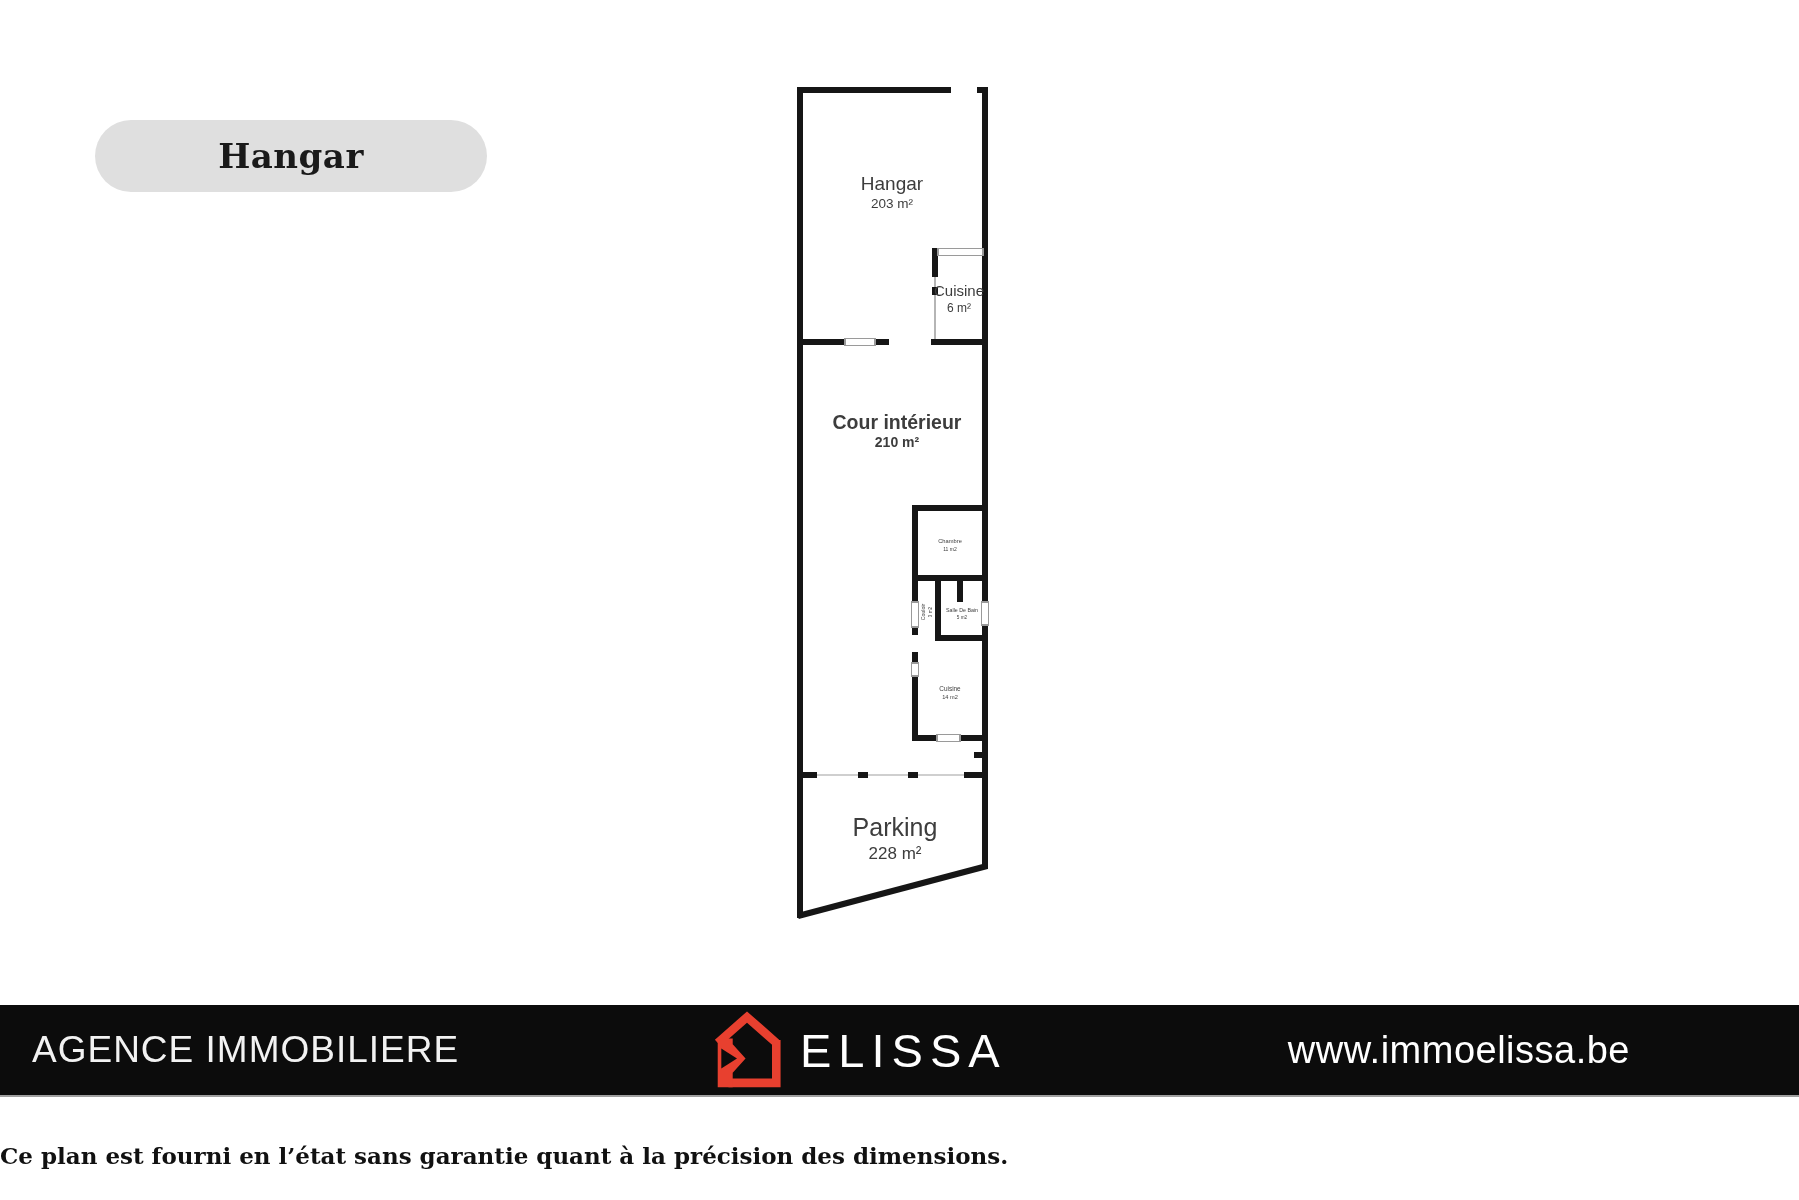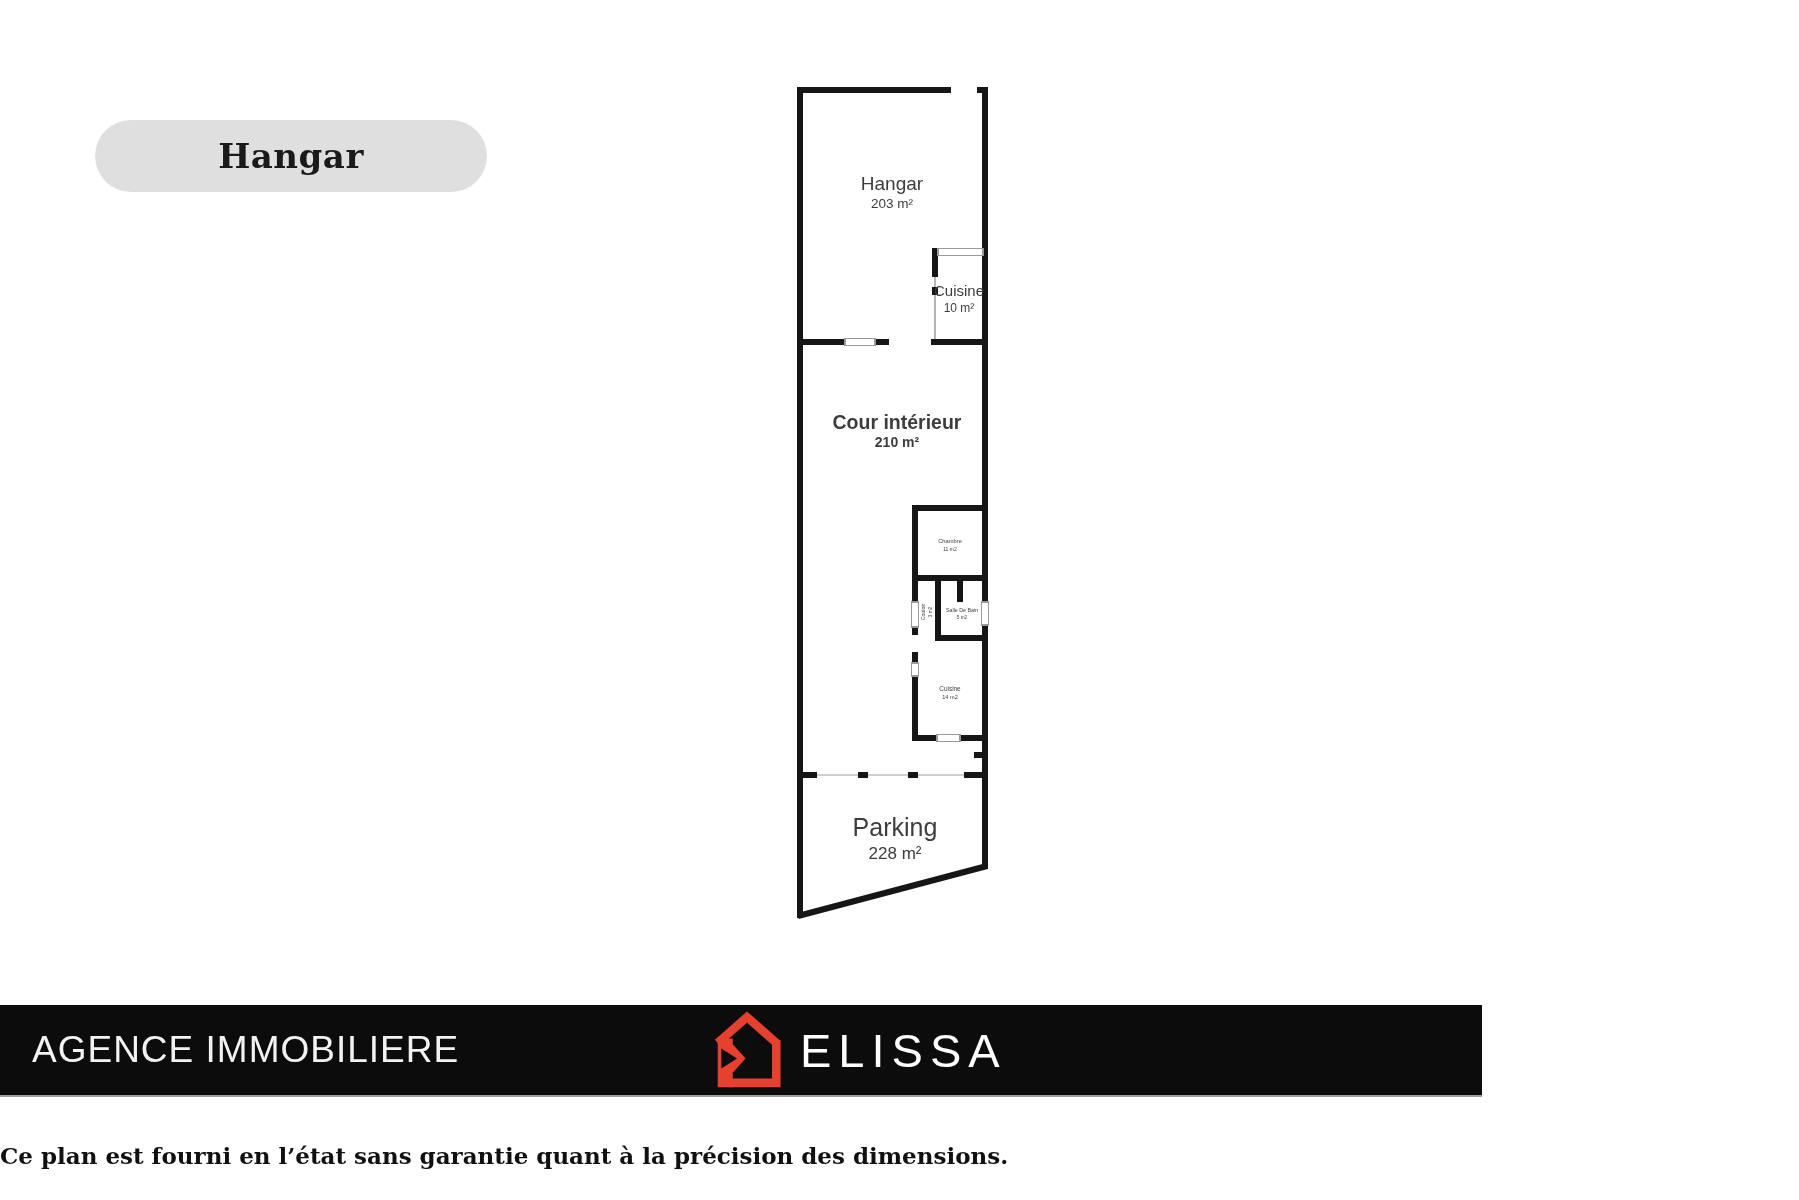--- a/index.html
+++ b/index.html
@@ -50,21 +50,21 @@
   .lbl-couloir{left:927px;top:612px;transform:translate(-50%,-50%) rotate(-90deg) scale(.66);}
   .lbl-sdb{left:962px;top:614px;transform:translate(-50%,-50%) scale(.66);}
   .lbl-cuisine{left:950px;top:693px;transform:translate(-50%,-50%) scale(.8);}
 
   .lbl-parking{left:895px;top:838px;}
   .lbl-parking .name{font-size:25px;}
   .lbl-parking .area{font-size:17px;}
 
   
   .banner{
-    position:absolute;left:0;top:1005px;width:1482px;height:92px;
+    position:absolute;left:0;top:1005px;width:1799px;height:92px;
     background:#0c0c0c;border-bottom:2px solid #9f9f9f;box-sizing:border-box;
   }
   .banner .agency{
     position:absolute;left:32px;top:50%;transform:translateY(-50%);
     color:#f2f2f2;font-size:37px;font-weight:300;letter-spacing:1px;
   }
   .banner .logo{position:absolute;left:703px;top:5px;width:88px;height:80px;}
   .banner .brand{
     position:absolute;left:800px;top:50%;transform:translateY(-50%);
     color:#ffffff;font-size:47px;font-weight:400;letter-spacing:7px;
@@ -138,21 +138,21 @@
     <rect x="974" y="752" width="11" height="6" fill="#161616"></rect>
   </svg>
 
   <div class="room-label lbl-hangar">
     <span class="name">Hangar</span>
     <span class="area">203 m²</span>
   </div>
 
   <div class="room-label lbl-bureau">
     <span class="name">Cuisine</span>
-    <span class="area">10 m²</span>
+    <span class="area">6 m²</span>
   </div>
 
   <div class="room-label lbl-cour">
     <span class="name">Cour intérieur</span>
     <span class="area">210 m²</span>
   </div>
 
   <div class="room-label tiny lbl-chambre">
     <span class="name">Chambre</span>
     <span class="area">11 m2</span>
@@ -183,15 +183,16 @@
   <span class="agency">AGENCE IMMOBILIERE</span>
 
   <svg class="logo" viewBox="0 0 100 112">
     <polyline points="9,46 50,10 91,46" fill="none" stroke="#e8402f" stroke-width="12"></polyline>
     <polyline points="91,42 91,102 24,102" fill="none" stroke="#e8402f" stroke-width="12"></polyline>
     <polygon points="9,40 9,108 30,108 30,88 48,68 30,48 30,40" fill="#e8402f"></polygon>
     <polygon points="14,54 14,82 36,68" fill="#0c0c0c"></polygon>
   </svg>
 
   <span class="brand">ELISSA</span>
+  <span class="website">www.immoelissa.be</span>
 </div>
 
 <div class="disclaimer">Ce plan est fourni en l’état sans garantie quant à la précision des dimensions.</div>
 
 </body></html>

